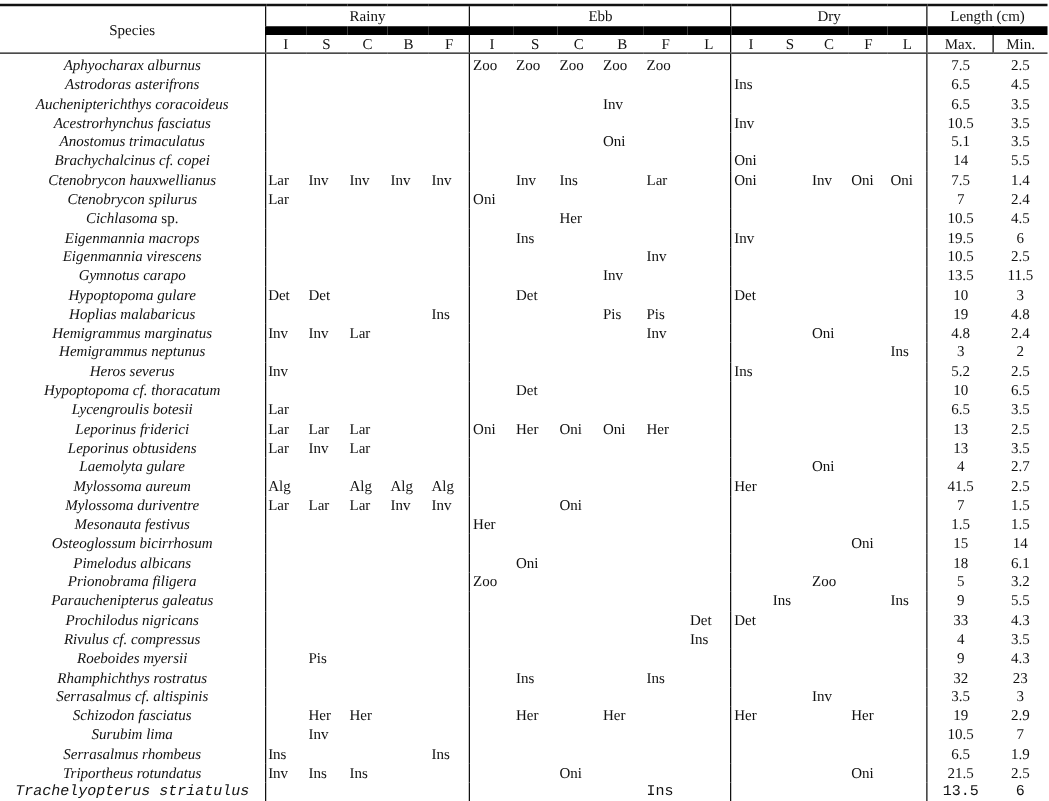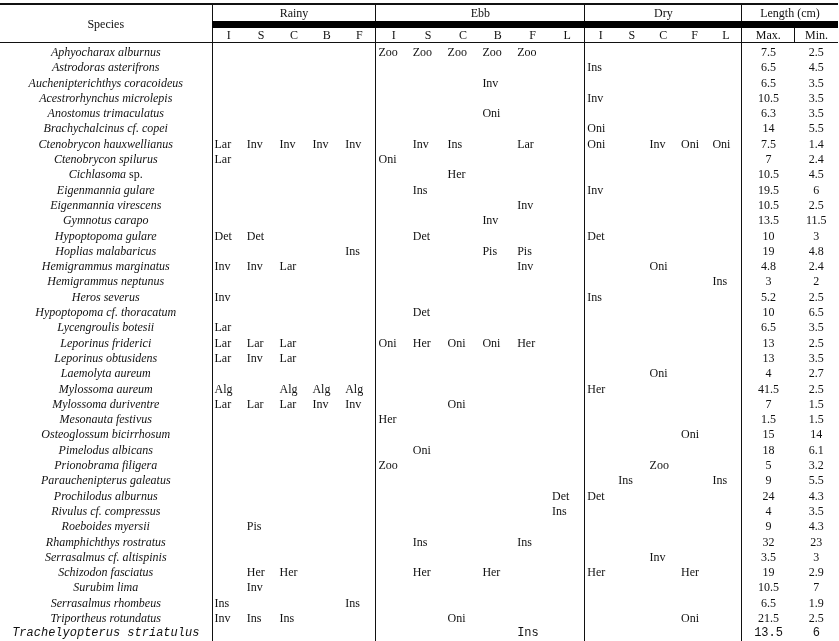--- a/index.html
+++ b/index.html
@@ -153,21 +153,21 @@
         <td class="c"></td>
         <td class="c bl"></td>
         <td class="c"></td>
         <td class="c"></td>
         <td class="c"></td>
         <td class="c"></td>
         <td class="num bl">6.5</td>
         <td class="num">3.5</td>
       </tr>
       <tr>
-        <td class="species"><span>Acestrorhynchus microlepis</span></td>
+        <td class="species"><span>Acestrorhynchus fasciatus</span></td>
         <td class="c bl"></td>
         <td class="c"></td>
         <td class="c"></td>
         <td class="c"></td>
         <td class="c"></td>
         <td class="c bl"></td>
         <td class="c"></td>
         <td class="c"></td>
         <td class="c"></td>
         <td class="c"></td>
@@ -191,21 +191,21 @@
         <td class="c"></td>
         <td class="c"></td>
         <td class="c">Oni</td>
         <td class="c"></td>
         <td class="c"></td>
         <td class="c bl"></td>
         <td class="c"></td>
         <td class="c"></td>
         <td class="c"></td>
         <td class="c"></td>
-        <td class="num bl">6.3</td>
+        <td class="num bl">5.1</td>
         <td class="num">3.5</td>
       </tr>
       <tr>
         <td class="species"><span>Brachychalcinus cf. copei</span></td>
         <td class="c bl"></td>
         <td class="c"></td>
         <td class="c"></td>
         <td class="c"></td>
         <td class="c"></td>
         <td class="c bl"></td>
@@ -279,21 +279,21 @@
         <td class="c"></td>
         <td class="c bl"></td>
         <td class="c"></td>
         <td class="c"></td>
         <td class="c"></td>
         <td class="c"></td>
         <td class="num bl">10.5</td>
         <td class="num">4.5</td>
       </tr>
       <tr>
-        <td class="species"><span>Eigenmannia gulare</span></td>
+        <td class="species"><span>Eigenmannia macrops</span></td>
         <td class="c bl"></td>
         <td class="c"></td>
         <td class="c"></td>
         <td class="c"></td>
         <td class="c"></td>
         <td class="c bl"></td>
         <td class="c">Ins</td>
         <td class="c"></td>
         <td class="c"></td>
         <td class="c"></td>
@@ -531,21 +531,21 @@
         <td class="c"></td>
         <td class="c bl"></td>
         <td class="c"></td>
         <td class="c"></td>
         <td class="c"></td>
         <td class="c"></td>
         <td class="num bl">13</td>
         <td class="num">3.5</td>
       </tr>
       <tr>
-        <td class="species"><span>Laemolyta aureum</span></td>
+        <td class="species"><span>Laemolyta gulare</span></td>
         <td class="c bl"></td>
         <td class="c"></td>
         <td class="c"></td>
         <td class="c"></td>
         <td class="c"></td>
         <td class="c bl"></td>
         <td class="c"></td>
         <td class="c"></td>
         <td class="c"></td>
         <td class="c"></td>
@@ -699,38 +699,38 @@
         <td class="c"></td>
         <td class="c bl"></td>
         <td class="c">Ins</td>
         <td class="c"></td>
         <td class="c"></td>
         <td class="c">Ins</td>
         <td class="num bl">9</td>
         <td class="num">5.5</td>
       </tr>
       <tr>
-        <td class="species"><span>Prochilodus alburnus</span></td>
+        <td class="species"><span>Prochilodus nigricans</span></td>
         <td class="c bl"></td>
         <td class="c"></td>
         <td class="c"></td>
         <td class="c"></td>
         <td class="c"></td>
         <td class="c bl"></td>
         <td class="c"></td>
         <td class="c"></td>
         <td class="c"></td>
         <td class="c"></td>
         <td class="c">Det</td>
         <td class="c bl">Det</td>
         <td class="c"></td>
         <td class="c"></td>
         <td class="c"></td>
         <td class="c"></td>
-        <td class="num bl">24</td>
+        <td class="num bl">33</td>
         <td class="num">4.3</td>
       </tr>
       <tr>
         <td class="species"><span>Rivulus cf. compressus</span></td>
         <td class="c bl"></td>
         <td class="c"></td>
         <td class="c"></td>
         <td class="c"></td>
         <td class="c"></td>
         <td class="c bl"></td>

